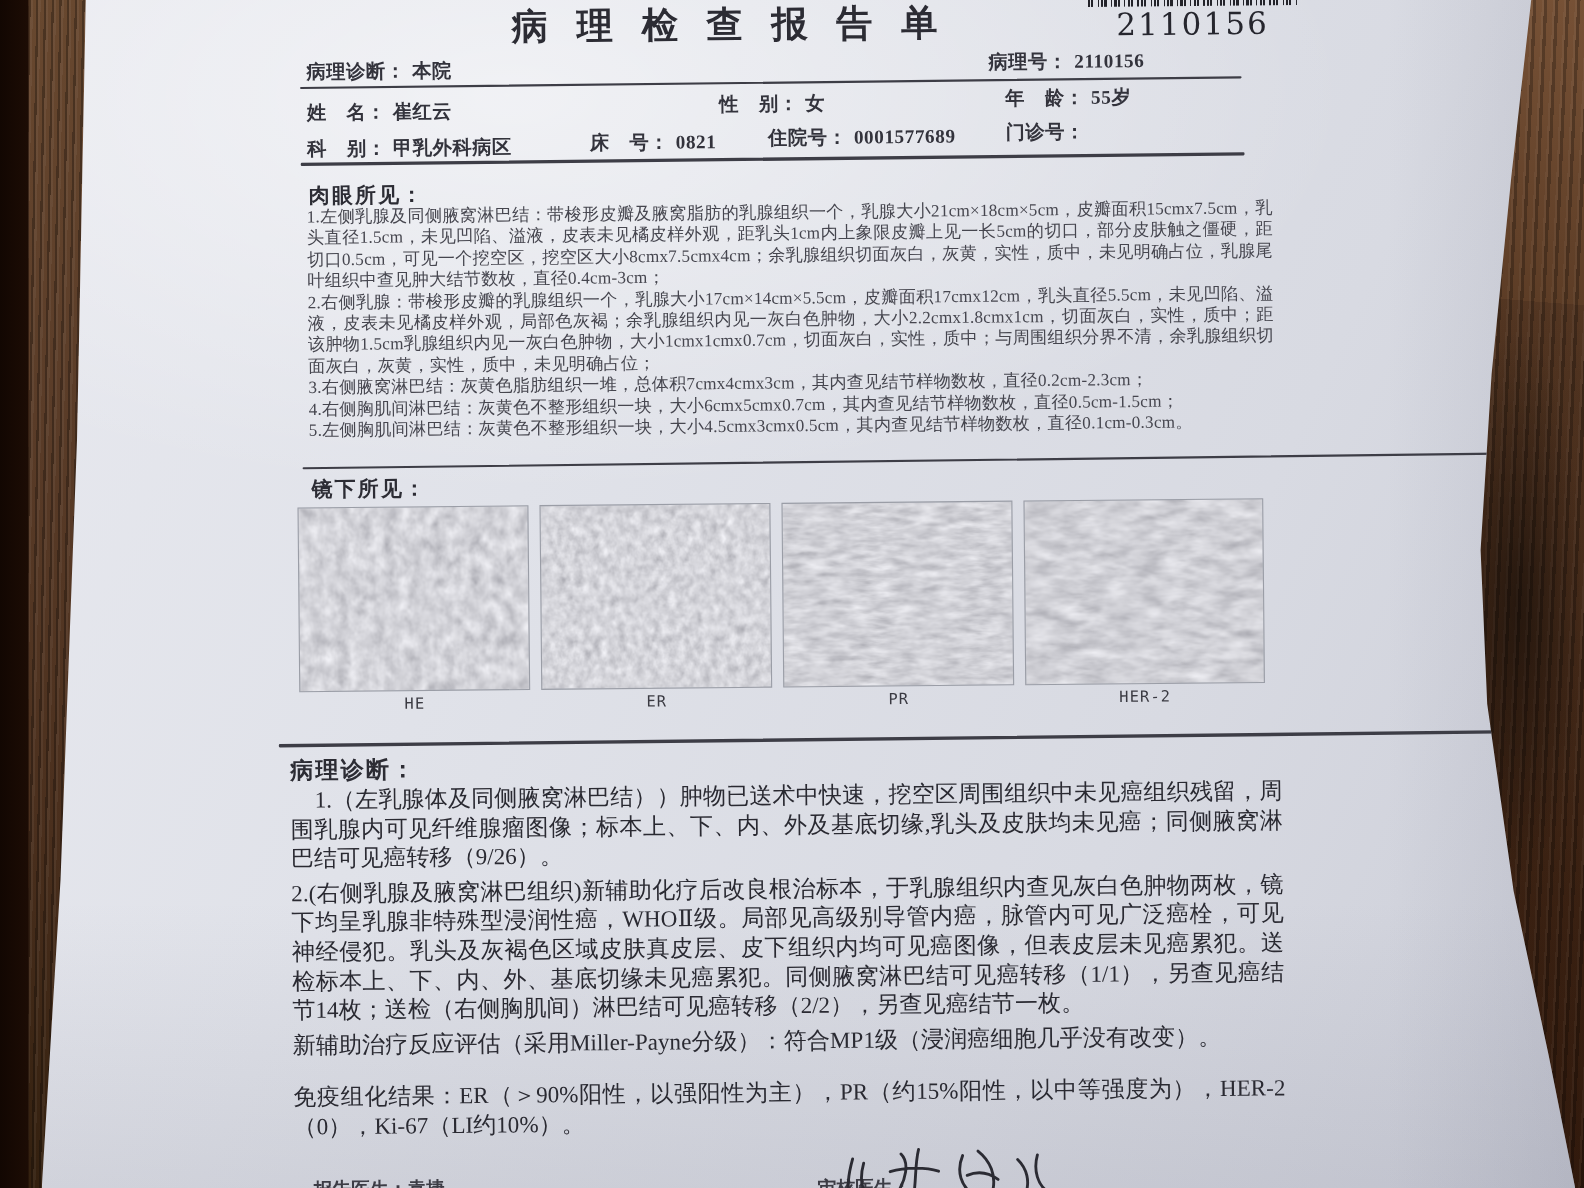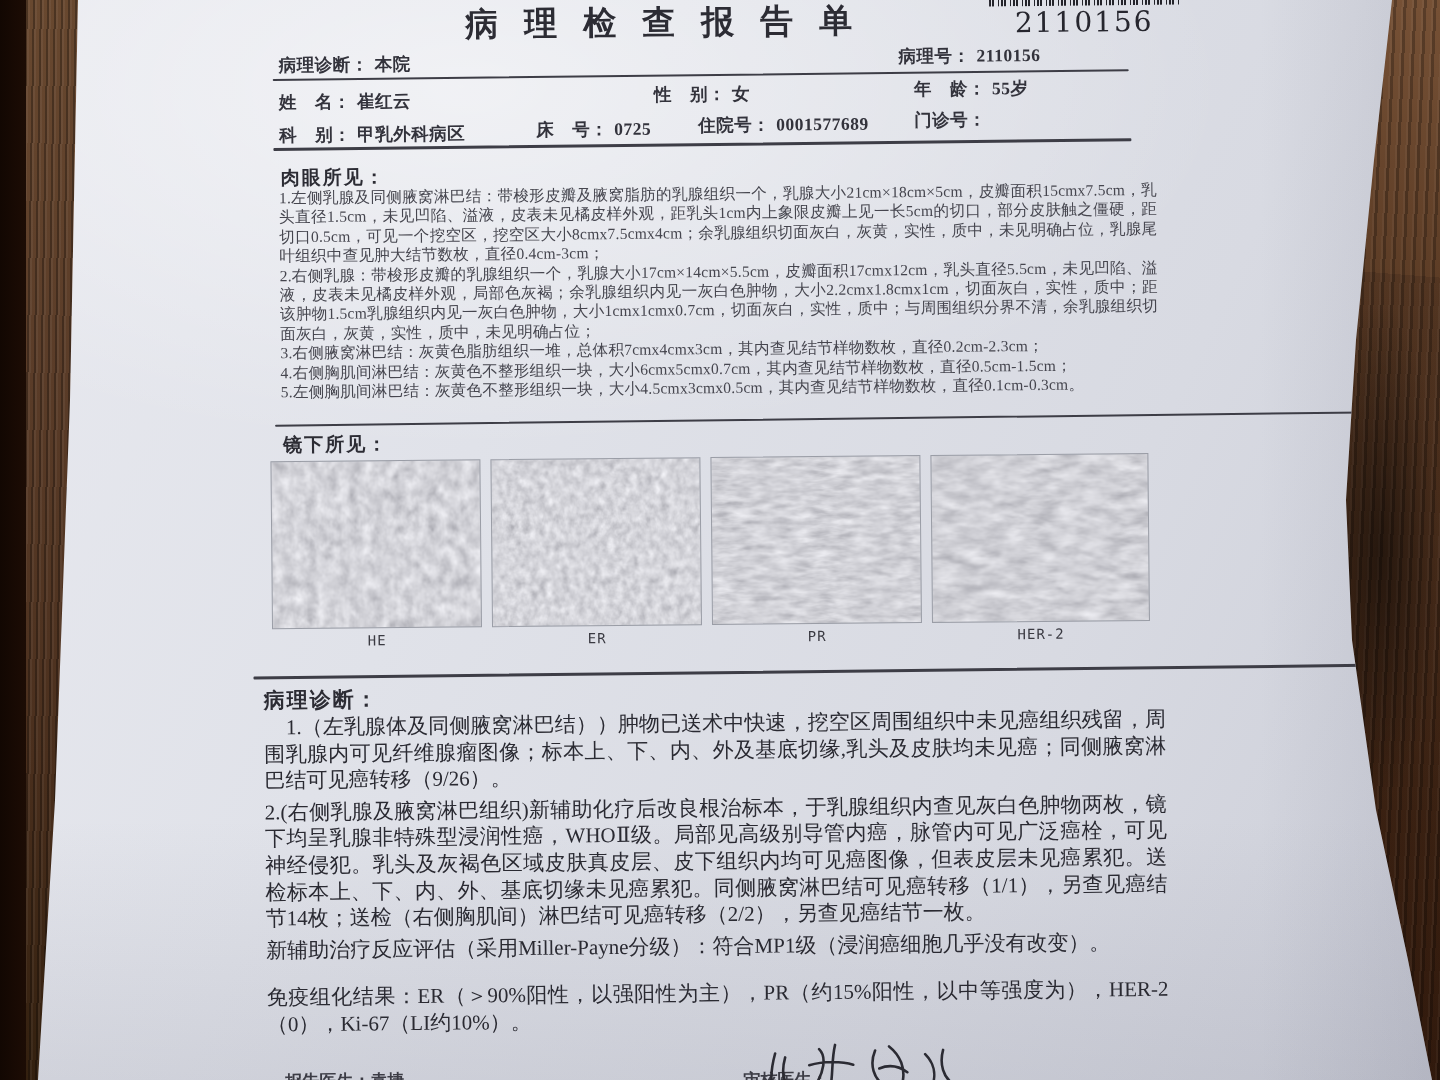--- a/index.html
+++ b/index.html
@@ -99,21 +99,21 @@
       <span>性　别：</span><span class="v">女</span>
     </div>
     <div class="abs fld" style="left:918px;top:79px;">
       <span>年　龄：</span><span class="v">55岁</span>
     </div>
 
     <div class="abs fld" style="left:283px;top:119px;">
       <span>科　别：</span><span class="v">甲乳外科病区</span>
     </div>
     <div class="abs fld" style="left:540px;top:116px;">
-      <span>床　号：</span><span class="v">0725</span>
+      <span>床　号：</span><span class="v">0821</span>
     </div>
     <div class="abs fld" style="left:702px;top:113px;">
       <span>住院号：</span><span class="v">0001577689</span>
     </div>
     <div class="abs fld" style="left:918px;top:110px;">
       <span>门诊号：</span><span class="v"></span>
     </div>
 
     <div class="abs rule" style="left:277px;top:143px;width:858px;height:2.5px;transform:rotate(-0.1deg);"></div>
 

